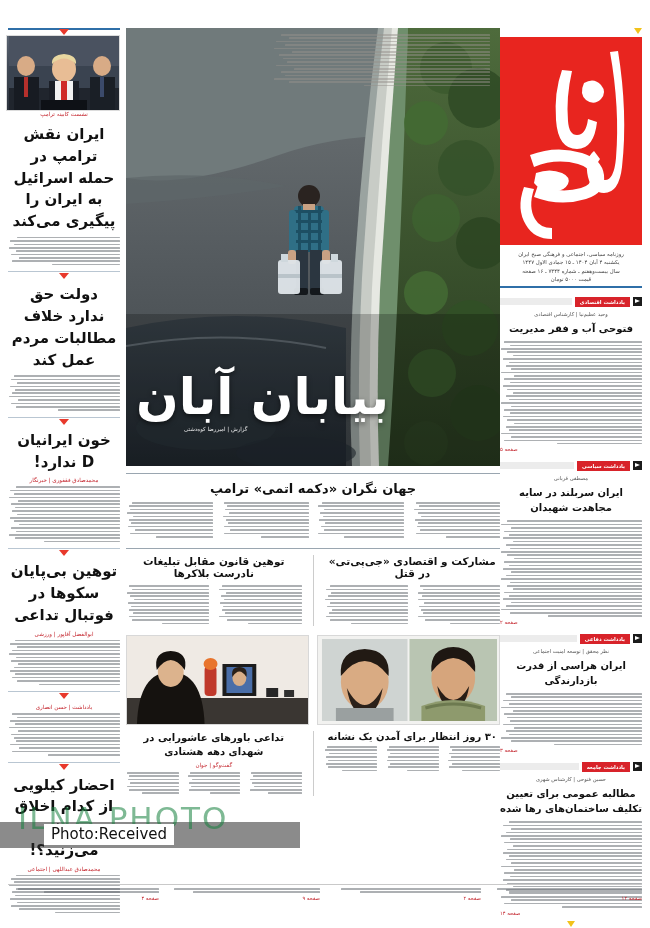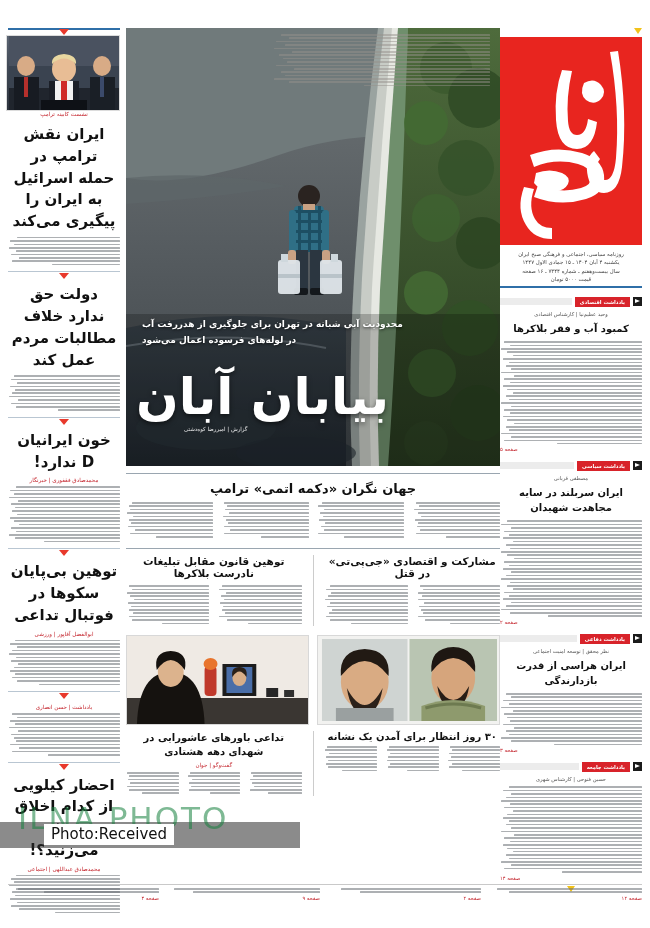--- a/index.html
+++ b/index.html
@@ -369,21 +369,20 @@
             <i style="width:98%"></i>
             <i style="width:90%"></i>
             <i style="width:96%"></i>
           <i style="width:94%"></i>
             <i style="width:99%"></i>
             <i style="width:92%"></i>
             <i style="width:58%"></i>
         </div>
       </div>
 
-      <div class="hero-kicker">محدودیت آبی شبانه در تهران برای جلوگیری از هدررفت آب در لوله‌های فرسوده اعمال می‌شود</div>
       <div class="hero-headline">بیابان آبان</div>
       <div class="hero-byline">گزارش | امیررضا کوه‌دشتی</div>
     </div>
 
     <div style="margin-top:7px">
       <div class="rule-dark"></div>
       <div class="c-hl" style="font-size:13px;margin:7px 0 6px 0">جهان نگران «دکمه اتمی» ترامپ</div>
       <div class="colwrap">
         <div class="col lines tiny">
           <i style="width:97%"></i>
@@ -648,21 +647,21 @@
       <div class="rule-thick" style="margin-top:4px"></div>
     </div>
 
     <div class="sec">
       <div class="sec-head">
         <div class="sec-sq"></div>
         <div class="sec-badge">یادداشت اقتصادی</div>
         <div class="sec-fill"></div>
       </div>
       <div class="sec-author">وحید عظیم‌نیا | کارشناس اقتصادی</div>
-      <div class="sec-hl">کمبود آب و فقر بلاکرها</div>
+      <div class="sec-hl">فتوحی آب و فقر مدیریت</div>
       <div class="lines tiny">
         <i style="width:97%"></i>
           <i style="width:93%"></i>
           <i style="width:99%"></i>
           <i style="width:95%"></i>
         <i style="width:91%"></i>
           <i style="width:98%"></i>
           <i style="width:94%"></i>
           <i style="width:96%"></i>
         <i style="width:92%"></i>
@@ -763,20 +762,21 @@
       <div class="more">صفحه ۳</div>
     </div>
 
     <div class="sec">
       <div class="sec-head">
         <div class="sec-sq"></div>
         <div class="sec-badge">یادداشت جامعه</div>
         <div class="sec-fill"></div>
       </div>
       <div class="sec-author">حسین فتوحی | کارشناس شهری</div>
+      <div class="sec-hl">مطالبه عمومی برای تعیین تکلیف ساختمان‌های رها شده</div>
       <div class="lines tiny">
         <i style="width:94%"></i>
           <i style="width:98%"></i>
           <i style="width:92%"></i>
           <i style="width:96%"></i>
         <i style="width:99%"></i>
           <i style="width:93%"></i>
           <i style="width:97%"></i>
           <i style="width:91%"></i>
         <i style="width:95%"></i>

